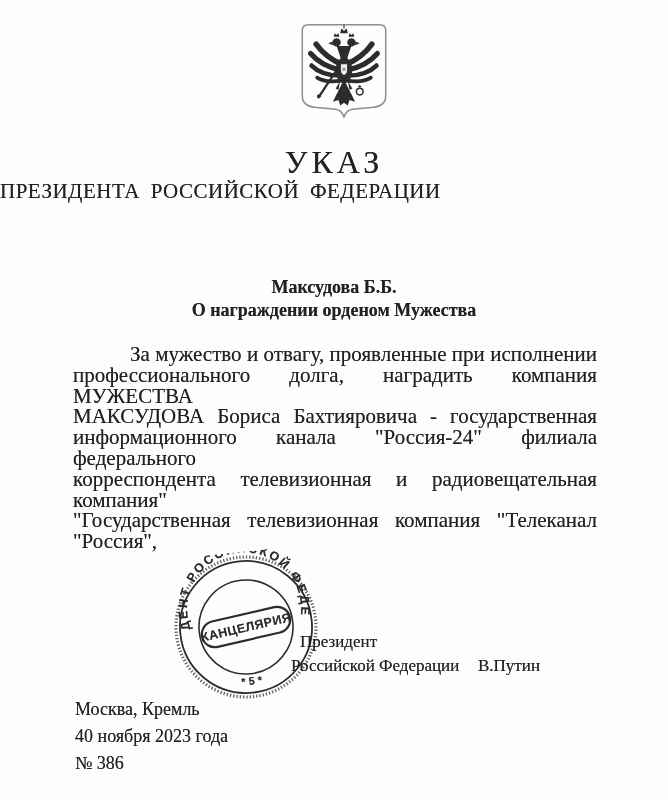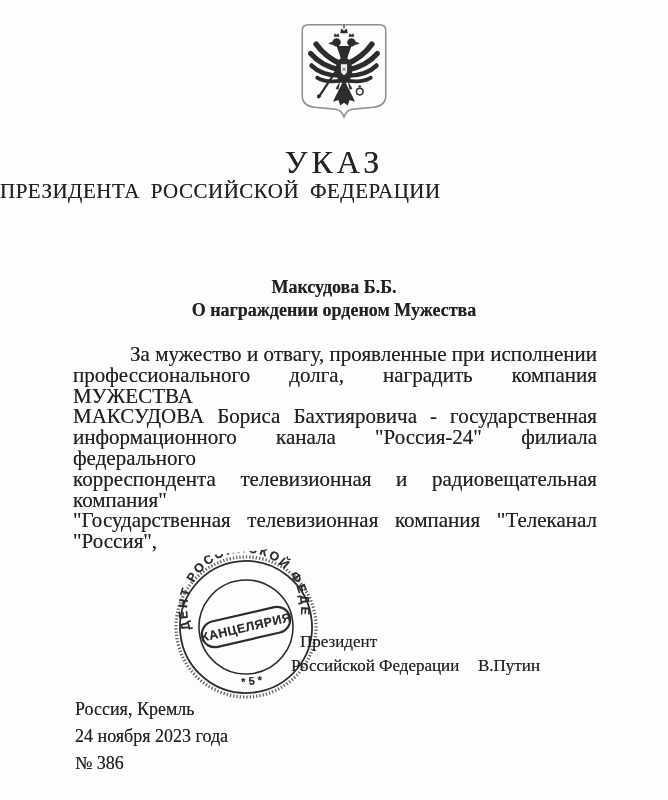--- a/index.html
+++ b/index.html
@@ -127,18 +127,18 @@
       <path id="ringPath" d="M 18.7,66.1 A 57,57 0 1 1 131.3,66.1" fill="none"></path>
     </defs>
     <text font-family="Liberation Sans, sans-serif" font-size="12.5" font-weight="bold" fill="#1b1b1b" letter-spacing="2">
       <textPath href="#ringPath" startOffset="50%" text-anchor="middle">ПРЕЗИДЕНТ РОССИЙСКОЙ ФЕДЕРАЦИИ</textPath>
     </text>
     <text x="75" y="133" text-anchor="middle" font-family="Liberation Sans, sans-serif" font-size="11" font-weight="bold" fill="#1b1b1b">* 5 *</text>
     <text x="75" y="79.5" text-anchor="middle" font-family="Liberation Sans, sans-serif" font-size="12.5" font-weight="bold" letter-spacing=".5" fill="#1b1b1b" transform="rotate(-7 75 75)">КАНЦЕЛЯРИЯ</text>
   </svg>
 
   <div class="footer">
-    <div>Россия, Кремль</div>
-    <div>24 ноября 2023 года</div>
+    <div>Москва, Кремль</div>
+    <div>40 ноября 2023 года</div>
     <div>№ 386</div>
   </div>
 
 </div>
 
 </body></html>

